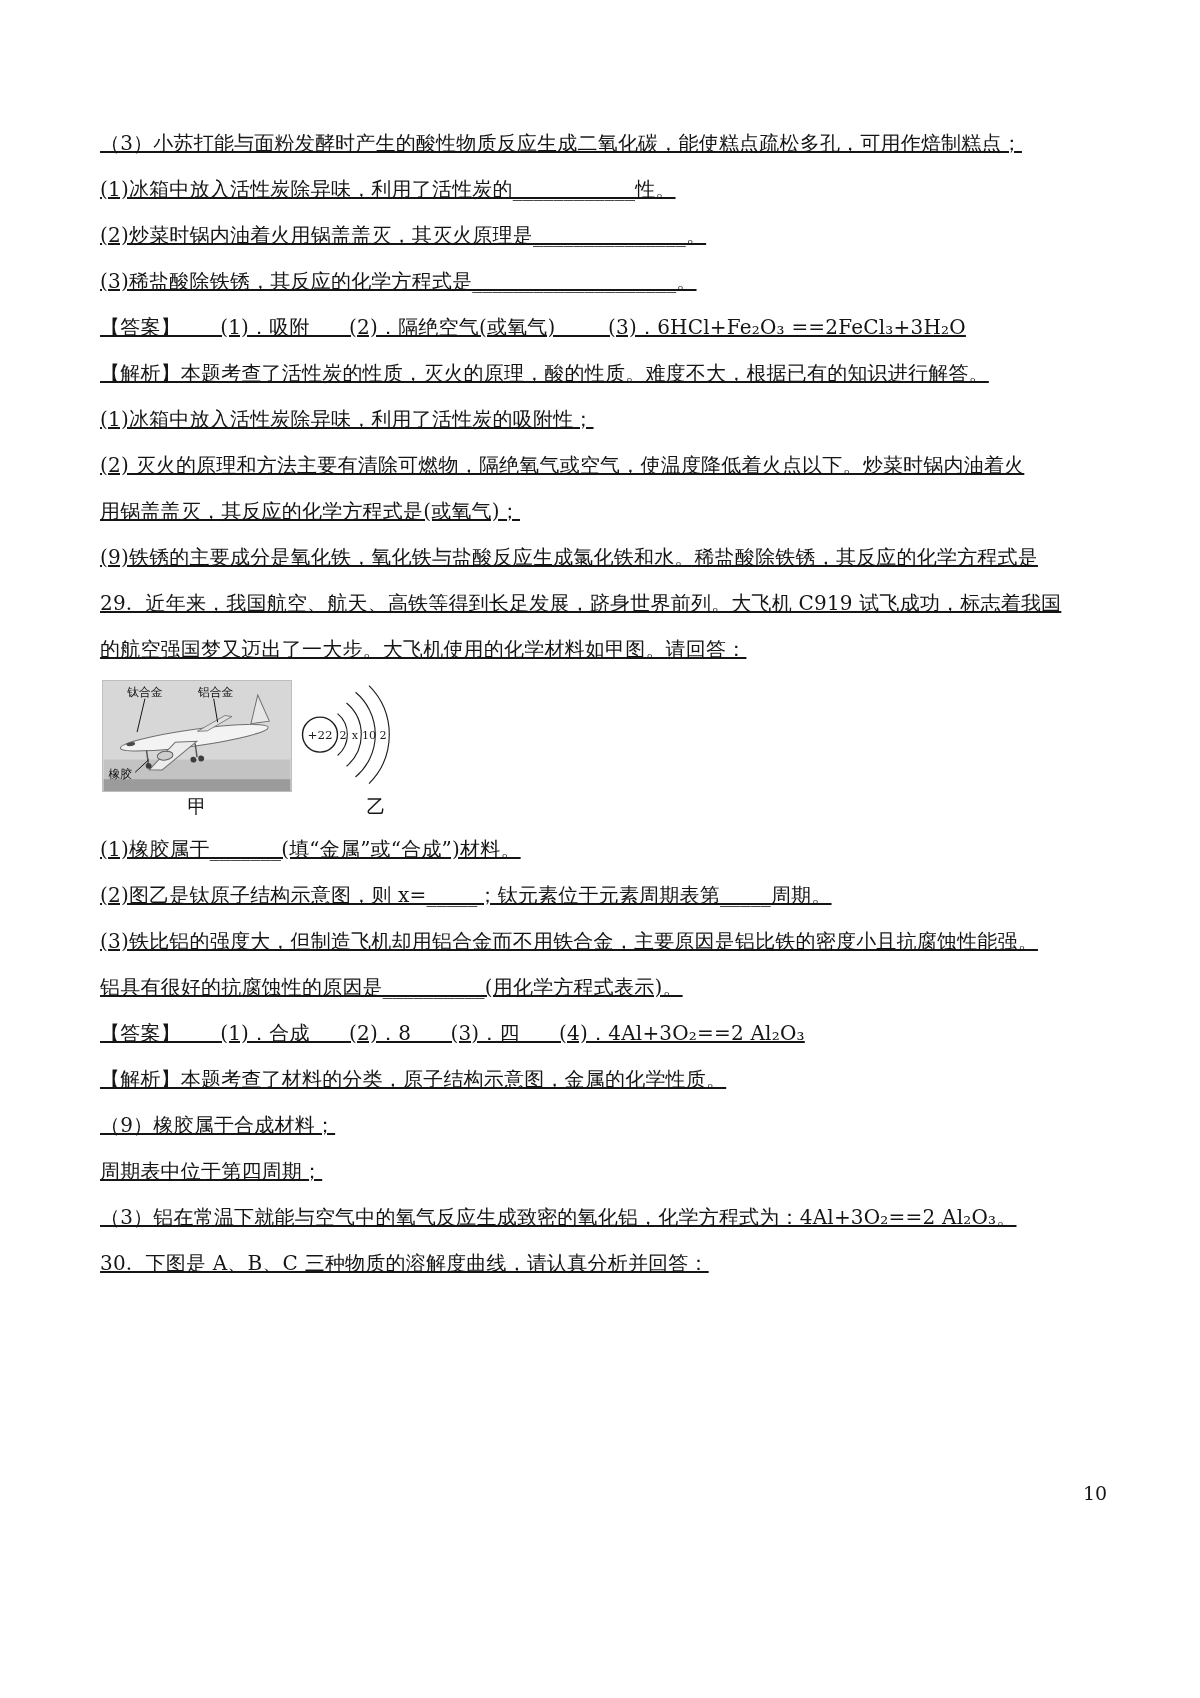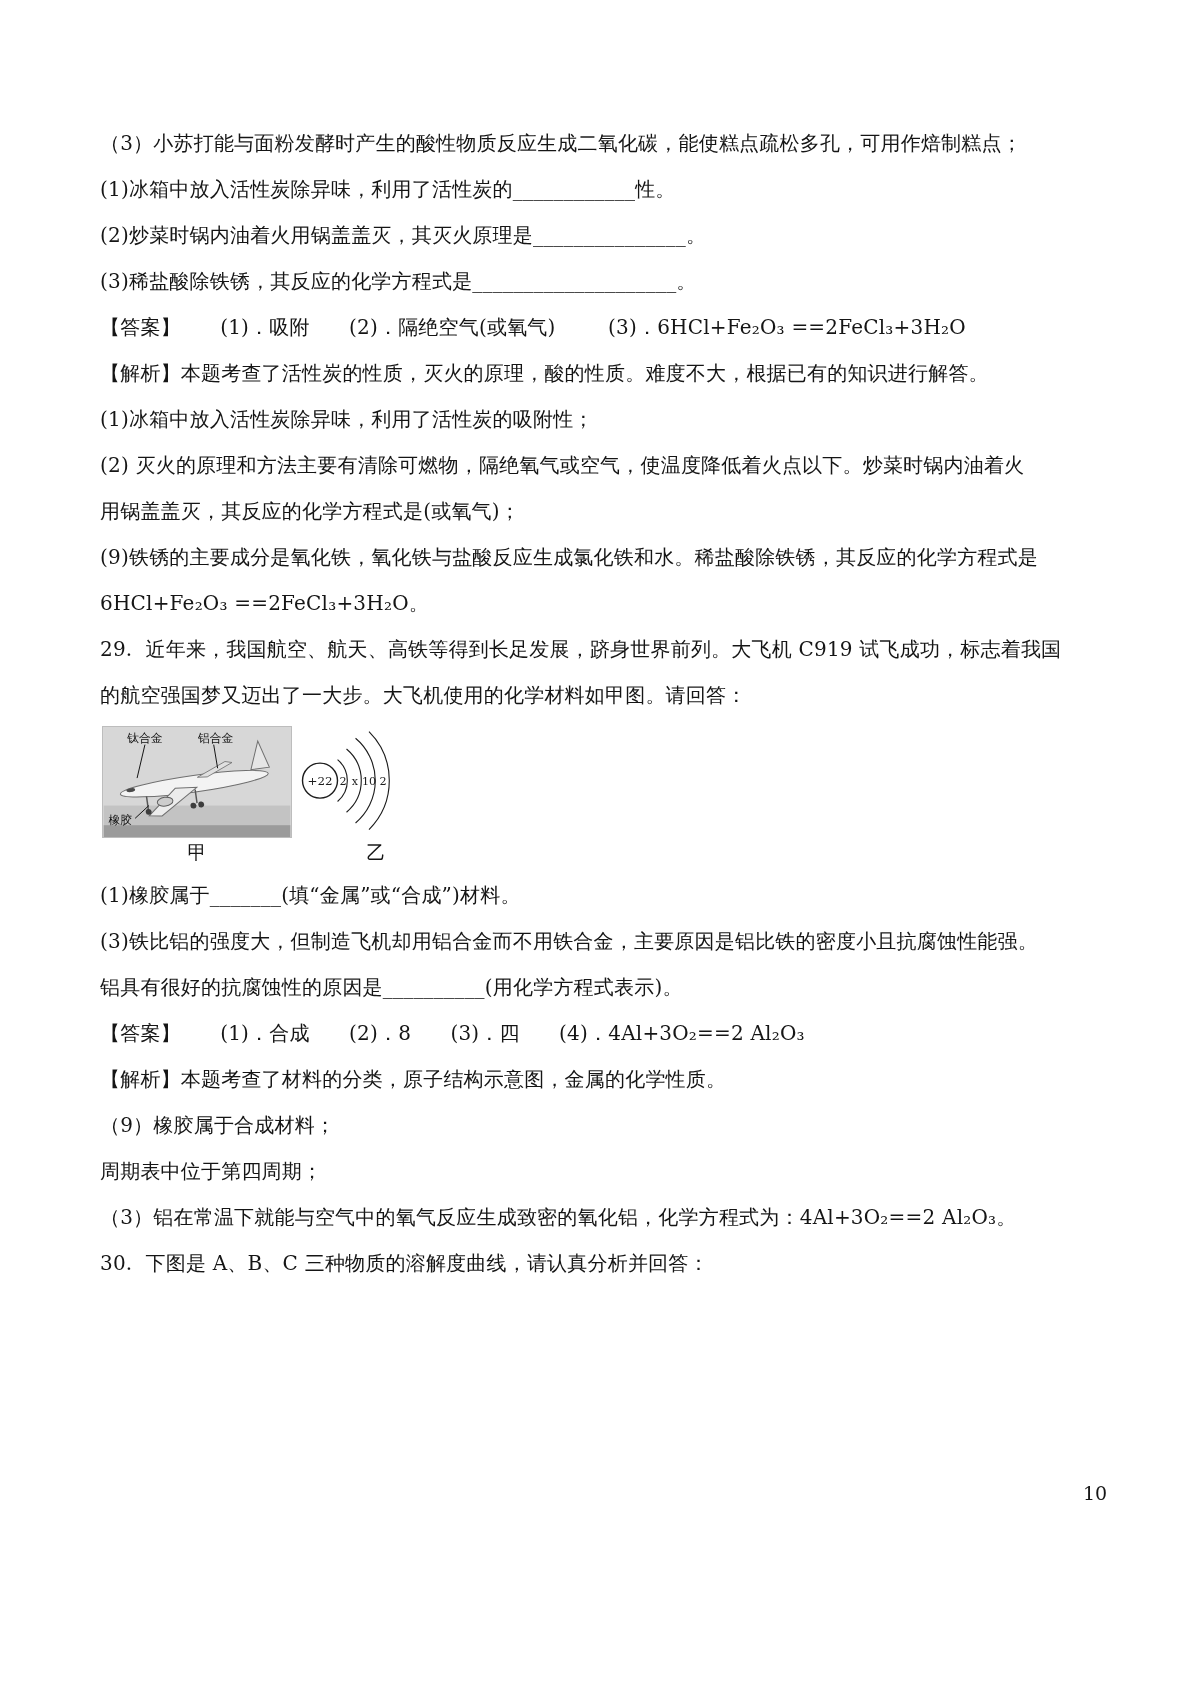--- a/index.html
+++ b/index.html
@@ -19,20 +19,21 @@
     left:100px;
     top:128px;
     width:1010px;
   }
   .line {
     font-size:20px;
     line-height:30px;
     margin-bottom:16px;
     white-space:pre;
     letter-spacing:0.2px;
+    text-decoration:underline;
   }
   .figure {
     display:flex;
     align-items:flex-end;
     margin:2px 0 14px 2px;
   }
   .fig-box { display:flex; flex-direction:column; align-items:center; }
   .caption {
     font-size:19px;
     margin-top:2px;
@@ -56,21 +57,20 @@
     <p class="line">（3）小苏打能与面粉发酵时产生的酸性物质反应生成二氧化碳，能使糕点疏松多孔，可用作焙制糕点；</p>
     <p class="line">(1)冰箱中放入活性炭除异味，利用了活性炭的____________性。</p>
     <p class="line">(2)炒菜时锅内油着火用锅盖盖灭，其灭火原理是_______________。</p>
     <p class="line">(3)稀盐酸除铁锈，其反应的化学方程式是____________________。</p>
     <p class="line">【答案】      (1)．吸附      (2)．隔绝空气(或氧气)        (3)．6HCl+Fe₂O₃ ==2FeCl₃+3H₂O</p>
     <p class="line">【解析】本题考查了活性炭的性质，灭火的原理，酸的性质。难度不大，根据已有的知识进行解答。</p>
     <p class="line">(1)冰箱中放入活性炭除异味，利用了活性炭的吸附性；</p>
     <p class="line">(2) 灭火的原理和方法主要有清除可燃物，隔绝氧气或空气，使温度降低着火点以下。炒菜时锅内油着火</p>
     <p class="line">用锅盖盖灭，其反应的化学方程式是(或氧气)；</p>
     <p class="line">(9)铁锈的主要成分是氧化铁，氧化铁与盐酸反应生成氯化铁和水。稀盐酸除铁锈，其反应的化学方程式是</p>
-    <p class="line">6HCl+Fe₂O₃ ==2FeCl₃+3H₂O。</p>
     <p class="line">29.  近年来，我国航空、航天、高铁等得到长足发展，跻身世界前列。大飞机 C919 试飞成功，标志着我国</p>
     <p class="line">的航空强国梦又迈出了一大步。大飞机使用的化学材料如甲图。请回答：</p>
 
     <div class="figure">
       <div class="fig-box">
         <svg class="photo-svg" width="190" height="112" viewBox="0 0 190 112" xmlns="http://www.w3.org/2000/svg">
           <rect x="0" y="0" width="190" height="112" fill="#d7d7d7"></rect>
           <rect x="0" y="80" width="190" height="32" fill="#c3c3c3"></rect>
           <rect x="0" y="100" width="190" height="12" fill="#9b9b9b"></rect>
           <g transform="rotate(-8 90 56)">
@@ -107,20 +107,21 @@
           <text x="73" y="84" text-anchor="middle" font-size="16" fill="#1c1c1c">2</text>
           <text x="90" y="84" text-anchor="middle" font-size="16" fill="#1c1c1c">x</text>
           <text x="110" y="84" text-anchor="middle" font-size="16" fill="#1c1c1c">10</text>
           <text x="130" y="84" text-anchor="middle" font-size="16" fill="#1c1c1c">2</text>
         </svg>
         <div class="caption">乙</div>
       </div>
     </div>
 
     <p class="line">(1)橡胶属于_______(填“金属”或“合成”)材料。</p>
+    <p class="line">(2)图乙是钛原子结构示意图，则 x=_____；钛元素位于元素周期表第_____周期。</p>
     <p class="line">(3)铁比铝的强度大，但制造飞机却用铝合金而不用铁合金，主要原因是铝比铁的密度小且抗腐蚀性能强。</p>
     <p class="line">铝具有很好的抗腐蚀性的原因是__________(用化学方程式表示)。</p>
     <p class="line">【答案】      (1)．合成      (2)．8      (3)．四      (4)．4Al+3O₂==2 Al₂O₃</p>
     <p class="line">【解析】本题考查了材料的分类，原子结构示意图，金属的化学性质。</p>
     <p class="line">（9）橡胶属于合成材料；</p>
     <p class="line">周期表中位于第四周期；</p>
     <p class="line">（3）铝在常温下就能与空气中的氧气反应生成致密的氧化铝，化学方程式为：4Al+3O₂==2 Al₂O₃。</p>
     <p class="line">30.  下图是 A、B、C 三种物质的溶解度曲线，请认真分析并回答：</p>
 
   </div>

